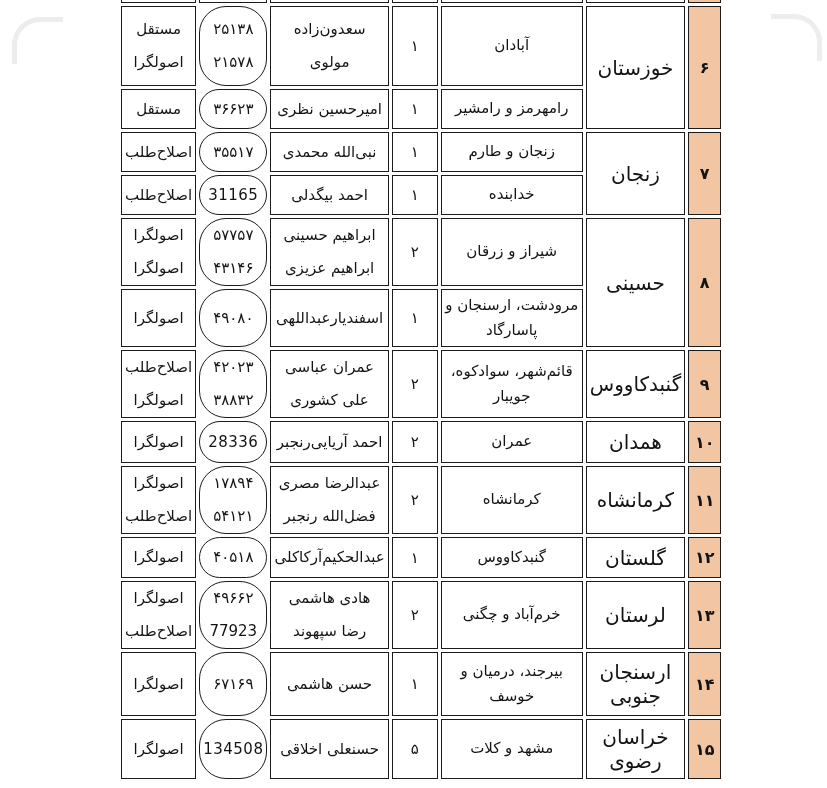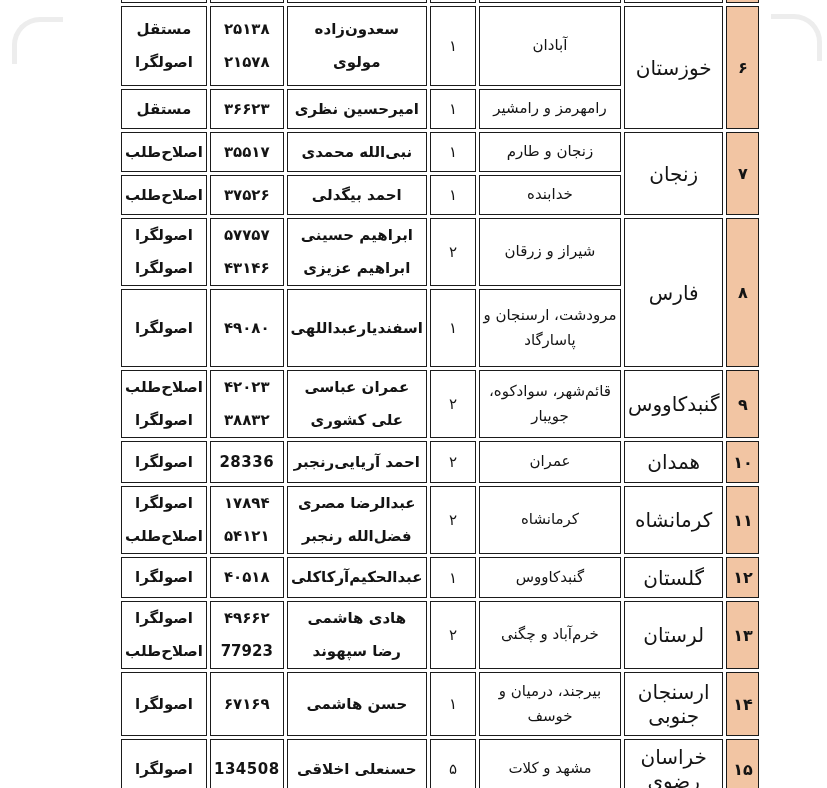--- a/index.html
+++ b/index.html
@@ -50,23 +50,22 @@
   td.c-num {
     background: var(--accent, #f2c5a3);
     font-weight: 600;
     font-size: 16px;
   }
   td.c-district { line-height: 1.7; }
   td.c-province { font-size: 20px; }
   .multi {
     white-space: pre-line;
     line-height: 2.2;
-    font-weight: bold;
-  }
-  .votes { letter-spacing: 0.5px; }
+  }
+  .votes { letter-spacing: 0.5px; border-radius: 27px; }
 
   col.w-num      { width: 33px; }
   col.w-province { width: 90px; }
   col.w-district { width: 142px; }
   col.w-seats    { width: 46px; }
   col.w-name     { width: 100px; }
   col.w-votes    { width: 66px; }
   col.w-affil    { width: 71px; }
 </style>
 </head>
@@ -121,36 +120,36 @@
           <td class="c-district">زنجان و طارم</td>
           <td class="c-seats">۱</td>
           <td class="c-name multi">نبی‌الله محمدی</td>
           <td class="c-votes multi votes">۳۵۵۱۷</td>
           <td class="c-affil multi">اصلاح‌طلب</td>
         </tr>
         <tr style="height: 40px;">
           <td class="c-district">خدابنده</td>
           <td class="c-seats">۱</td>
           <td class="c-name multi">احمد بیگدلی</td>
-          <td class="c-votes multi votes">۳۷۵۲۶</td>
+          <td class="c-votes multi votes">31165</td>
           <td class="c-affil multi">اصلاح‌طلب</td>
         </tr>
         <tr style="height: 64px;">
           <td class="c-num" rowspan="2">۸</td>
-          <td class="c-province" rowspan="2">فارس</td>
+          <td class="c-province" rowspan="2">حسینی</td>
           <td class="c-district">شیراز و زرقان</td>
           <td class="c-seats">۲</td>
           <td class="c-name multi">ابراهیم حسینی
 ابراهیم عزیزی</td>
           <td class="c-votes multi votes">۵۷۷۵۷
 ۴۳۱۴۶</td>
           <td class="c-affil multi">اصولگرا
 اصولگرا</td>
         </tr>
-        <tr style="height: 78px;">
+        <tr style="height: 58px;">
           <td class="c-district">مرودشت، ارسنجان و پاسارگاد</td>
           <td class="c-seats">۱</td>
           <td class="c-name multi">اسفندیارعبداللهی</td>
           <td class="c-votes multi votes">۴۹۰۸۰</td>
           <td class="c-affil multi">اصولگرا</td>
         </tr>
         <tr style="height: 68px;">
           <td class="c-num">۹</td>
           <td class="c-province">گنبدکاووس</td>
           <td class="c-district">قائم‌شهر، سوادکوه، جویبار</td>

